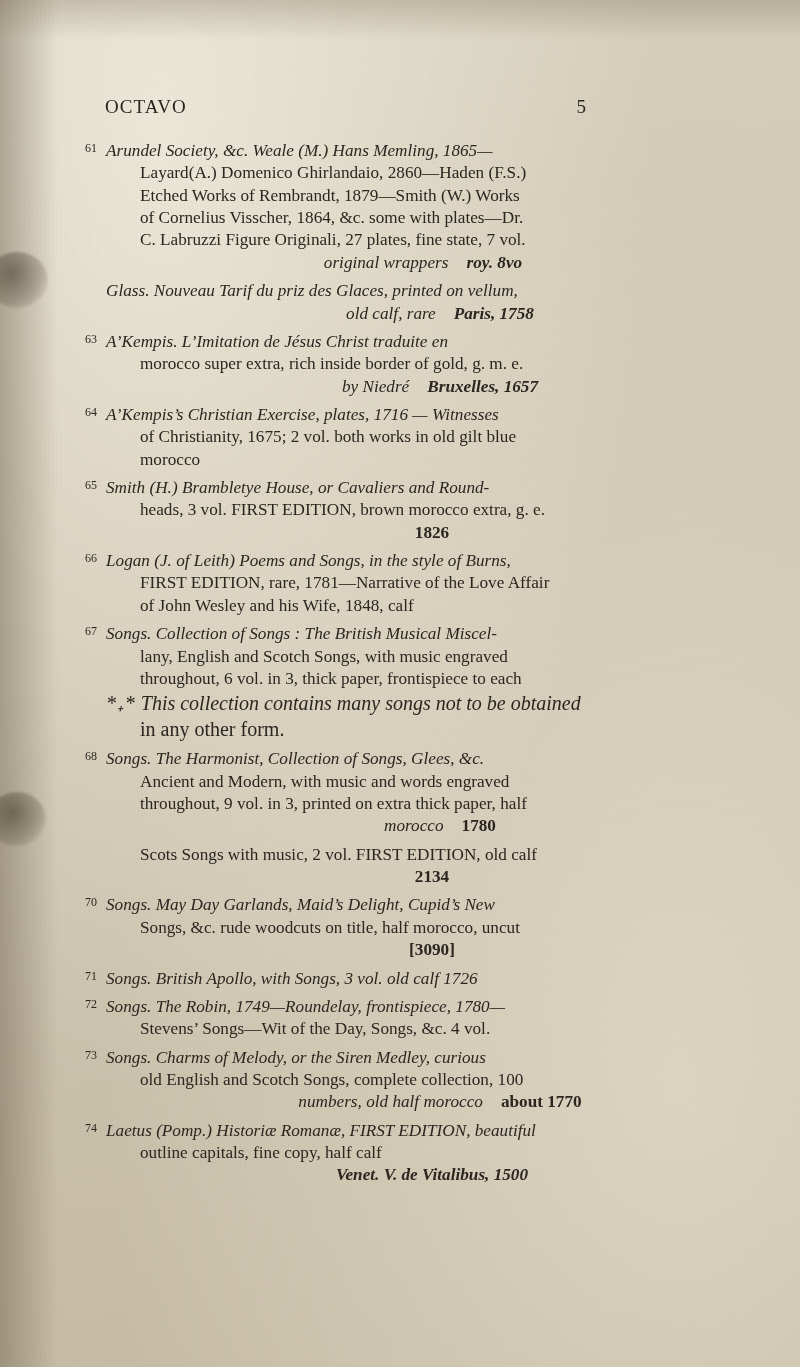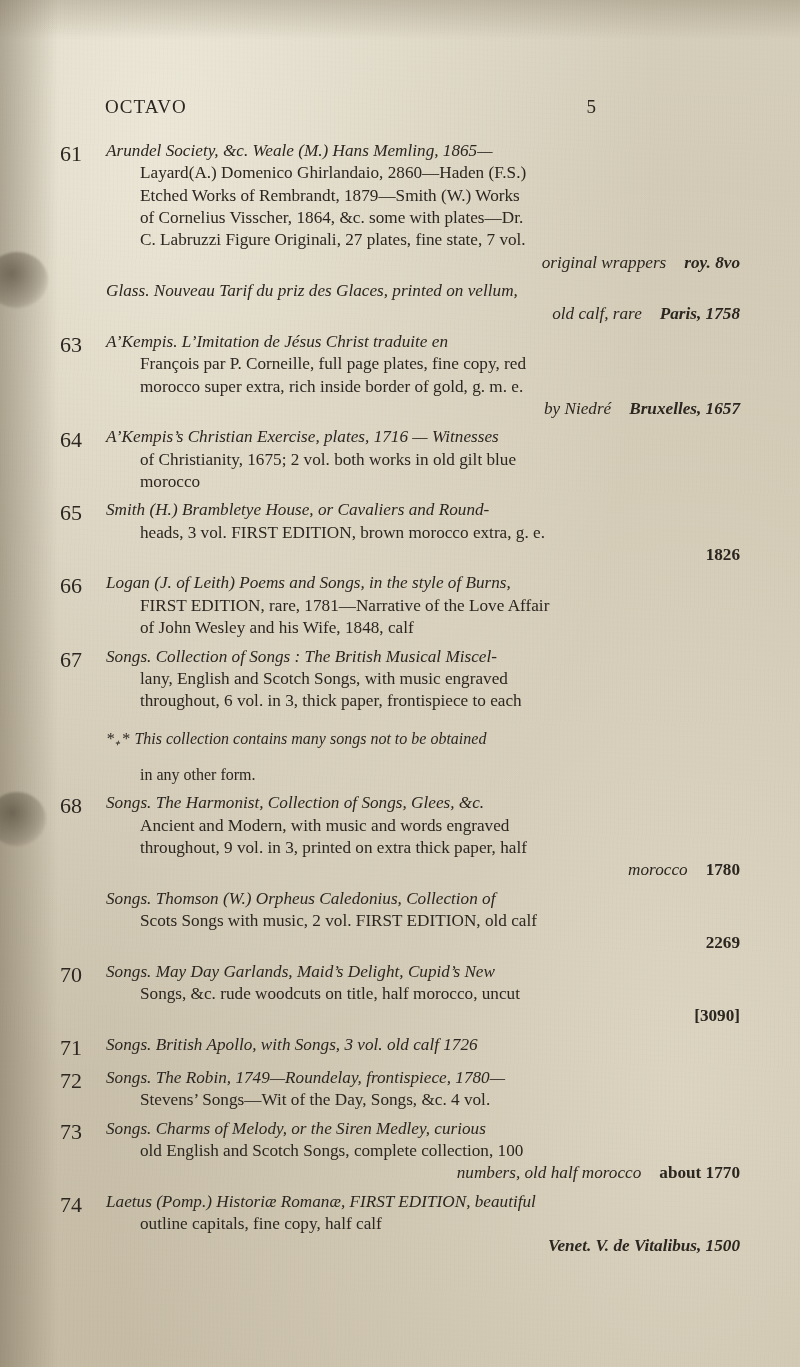--- a/index.html
+++ b/index.html
@@ -44,21 +44,21 @@
     left: 0; right: 0; top: 0; height: 40px;
     background: linear-gradient(180deg, rgba(110,96,72,0.28), rgba(110,96,72,0));
     pointer-events: none;
   }
 
   
   .running-head {
     position: absolute;
     top: 96px;
     left: 105px;
-    right: 85px;
+    right: 95px;
     display: flex;
     justify-content: space-between;
     align-items: baseline;
     font-size: 19px;
     letter-spacing: 1.1px;
   }
   .running-head .folio {
     font-size: 19px;
     margin-right: 118px;
   }
@@ -71,22 +71,22 @@
     right: 60px;
   }
   .entry {
     display: flex;
     align-items: flex-start;
     margin-bottom: 6px;
   }
   .num {
     width: 46px;
     min-width: 46px;
-    text-align: left;
-    font-size: 22px;
+    text-align: right;
+    font-size: 12px;
     padding-top: 1px;
     padding-right: 9px;
     box-sizing: border-box;
   }
   .body {
     flex: 1;
     font-size: 17.2px;
     line-height: 1.30;
     text-align: justify;
   }
@@ -94,39 +94,38 @@
     display: block;
     white-space: nowrap;
   }
   .ind1 { padding-left: 34px; }
   .ind2 { padding-left: 46px; }
   .ind0 { padding-left: 0px; font-style: italic; }
   i { font-style: italic; }
 
   .row-split {
     display: flex;
-    justify-content: flex-end;
+    justify-content: center;
     align-items: baseline;
   }
   .row-split .rt { padding-left: 18px; white-space: nowrap; font-weight: bold; }
 
   
   .blot {
     position: absolute;
     border-radius: 50%;
     background: radial-gradient(circle at 42% 38%, rgba(60,50,35,0.55), rgba(60,50,35,0.22) 60%, rgba(60,50,35,0.04) 80%);
     filter: blur(1.2px);
     pointer-events: none;
   }
   .blot-a { left: -14px; top: 252px; width: 62px; height: 56px; }
   .blot-b { left: -12px; top: 792px; width: 58px; height: 54px; }
 
   .note {
-    font-size: 16px;
-    margin-top: 16px;
+    font-size: 20px;
   }
   .star {
     letter-spacing: 1px;
   }
 </style>
 </head>
 <body>
 
 <div class="page"></div>
 <div class="grain"></div>
@@ -166,21 +165,20 @@
         <i class="ind1">old calf, rare</i>
         <i class="rt">Paris, 1758</i>
       </span>
     </div>
   </div>
 
   <div class="entry">
     <div class="num">63</div>
     <div class="body">
       <span class="line ind0">A’Kempis.   L’Imitation  de  Jésus  Christ  traduite  en</span>
-      <span class="line ind1">François par P. Corneille, full page plates, fine copy, red</span>
       <span class="line ind1">morocco super extra, rich inside border of gold, g. m. e.</span>
       <span class="row-split">
         <i class="ind1">by Niedré</i>
         <i class="rt">Bruxelles, 1657</i>
       </span>
     </div>
   </div>
 
   <div class="entry">
     <div class="num">64</div>
@@ -232,25 +230,24 @@
       <span class="row-split">
         <i class="ind1">morocco</i>
         <span class="rt">1780</span>
       </span>
     </div>
   </div>
 
   <div class="entry">
     <div class="num"></div>
     <div class="body">
-      <span class="line ind0">Songs.  Thomson (W.) Orpheus Caledonius, Collection of</span>
       <span class="line ind1">Scots Songs with music, 2 vol. FIRST EDITION, old calf</span>
       <span class="row-split">
         <span></span>
-        <span class="rt">2269</span>
+        <span class="rt">2134</span>
       </span>
     </div>
   </div>
 
   <div class="entry">
     <div class="num">70</div>
     <div class="body">
       <span class="line ind0">Songs.  May Day Garlands, Maid’s Delight, Cupid’s New</span>
       <span class="line ind1">Songs, &amp;c. rude woodcuts on title, half morocco, uncut</span>
       <span class="row-split">

